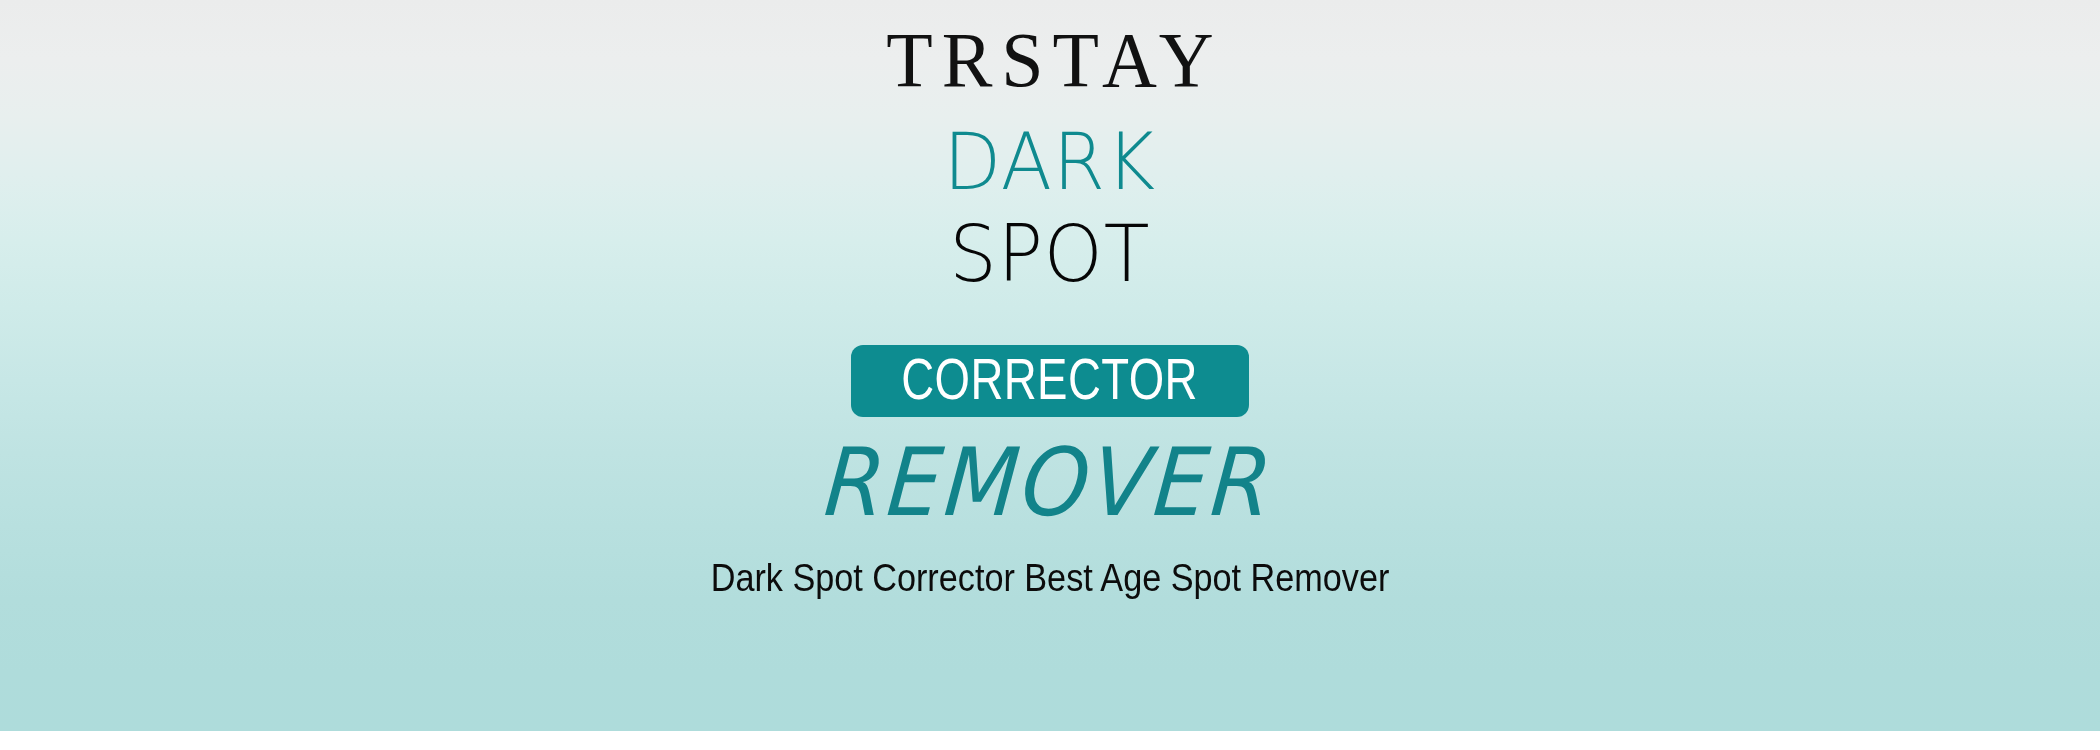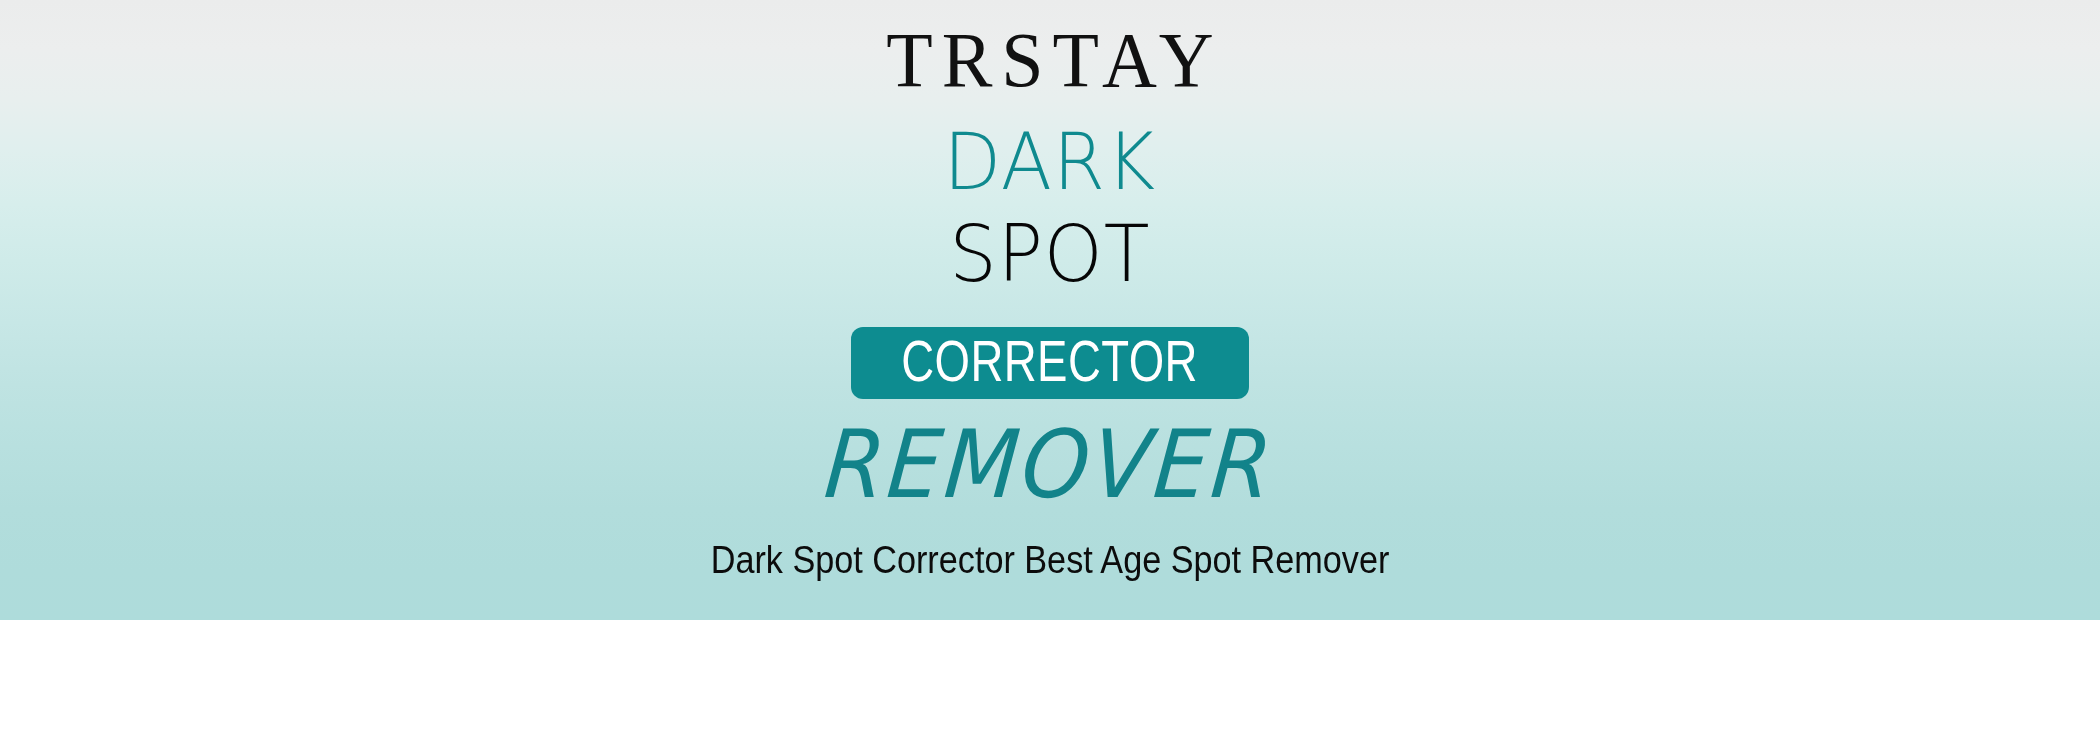--- a/index.html
+++ b/index.html
@@ -4,21 +4,21 @@
 <style>
   html, body {
     margin: 0;
     padding: 0;
     background: #ffffff;
   }
 
   #banner {
     position: relative;
     width: 2100px;
-    height: 620px;
+    height: 731px;
     overflow: hidden;
     
     background: linear-gradient(to bottom,
         #ebecec 0%,
         #eceeee 8%,
         #e8efee 16%,
         #e0efee 24%,
         #d7eeec 33%,
         #cfebe9 42%,
         #c7e7e6 52%,
@@ -72,21 +72,21 @@
     font-weight: 300;
     font-size: 78px;
     line-height: 1.0;
     letter-spacing: 1px;
     color: #060606;
     transform: scaleX(0.96);
   }
 
   
   .badge {
-    margin-top: 34px;
+    margin-top: 52px;
     display: inline-block;
     background: #0d8c90;
     border-radius: 12px;
     padding: 8px 26px 11px 26px;
     line-height: 1;
   }
   .badge-label {
     display: block;
     font-family: "Liberation Sans", "DejaVu Sans", sans-serif;
     font-weight: 400;

